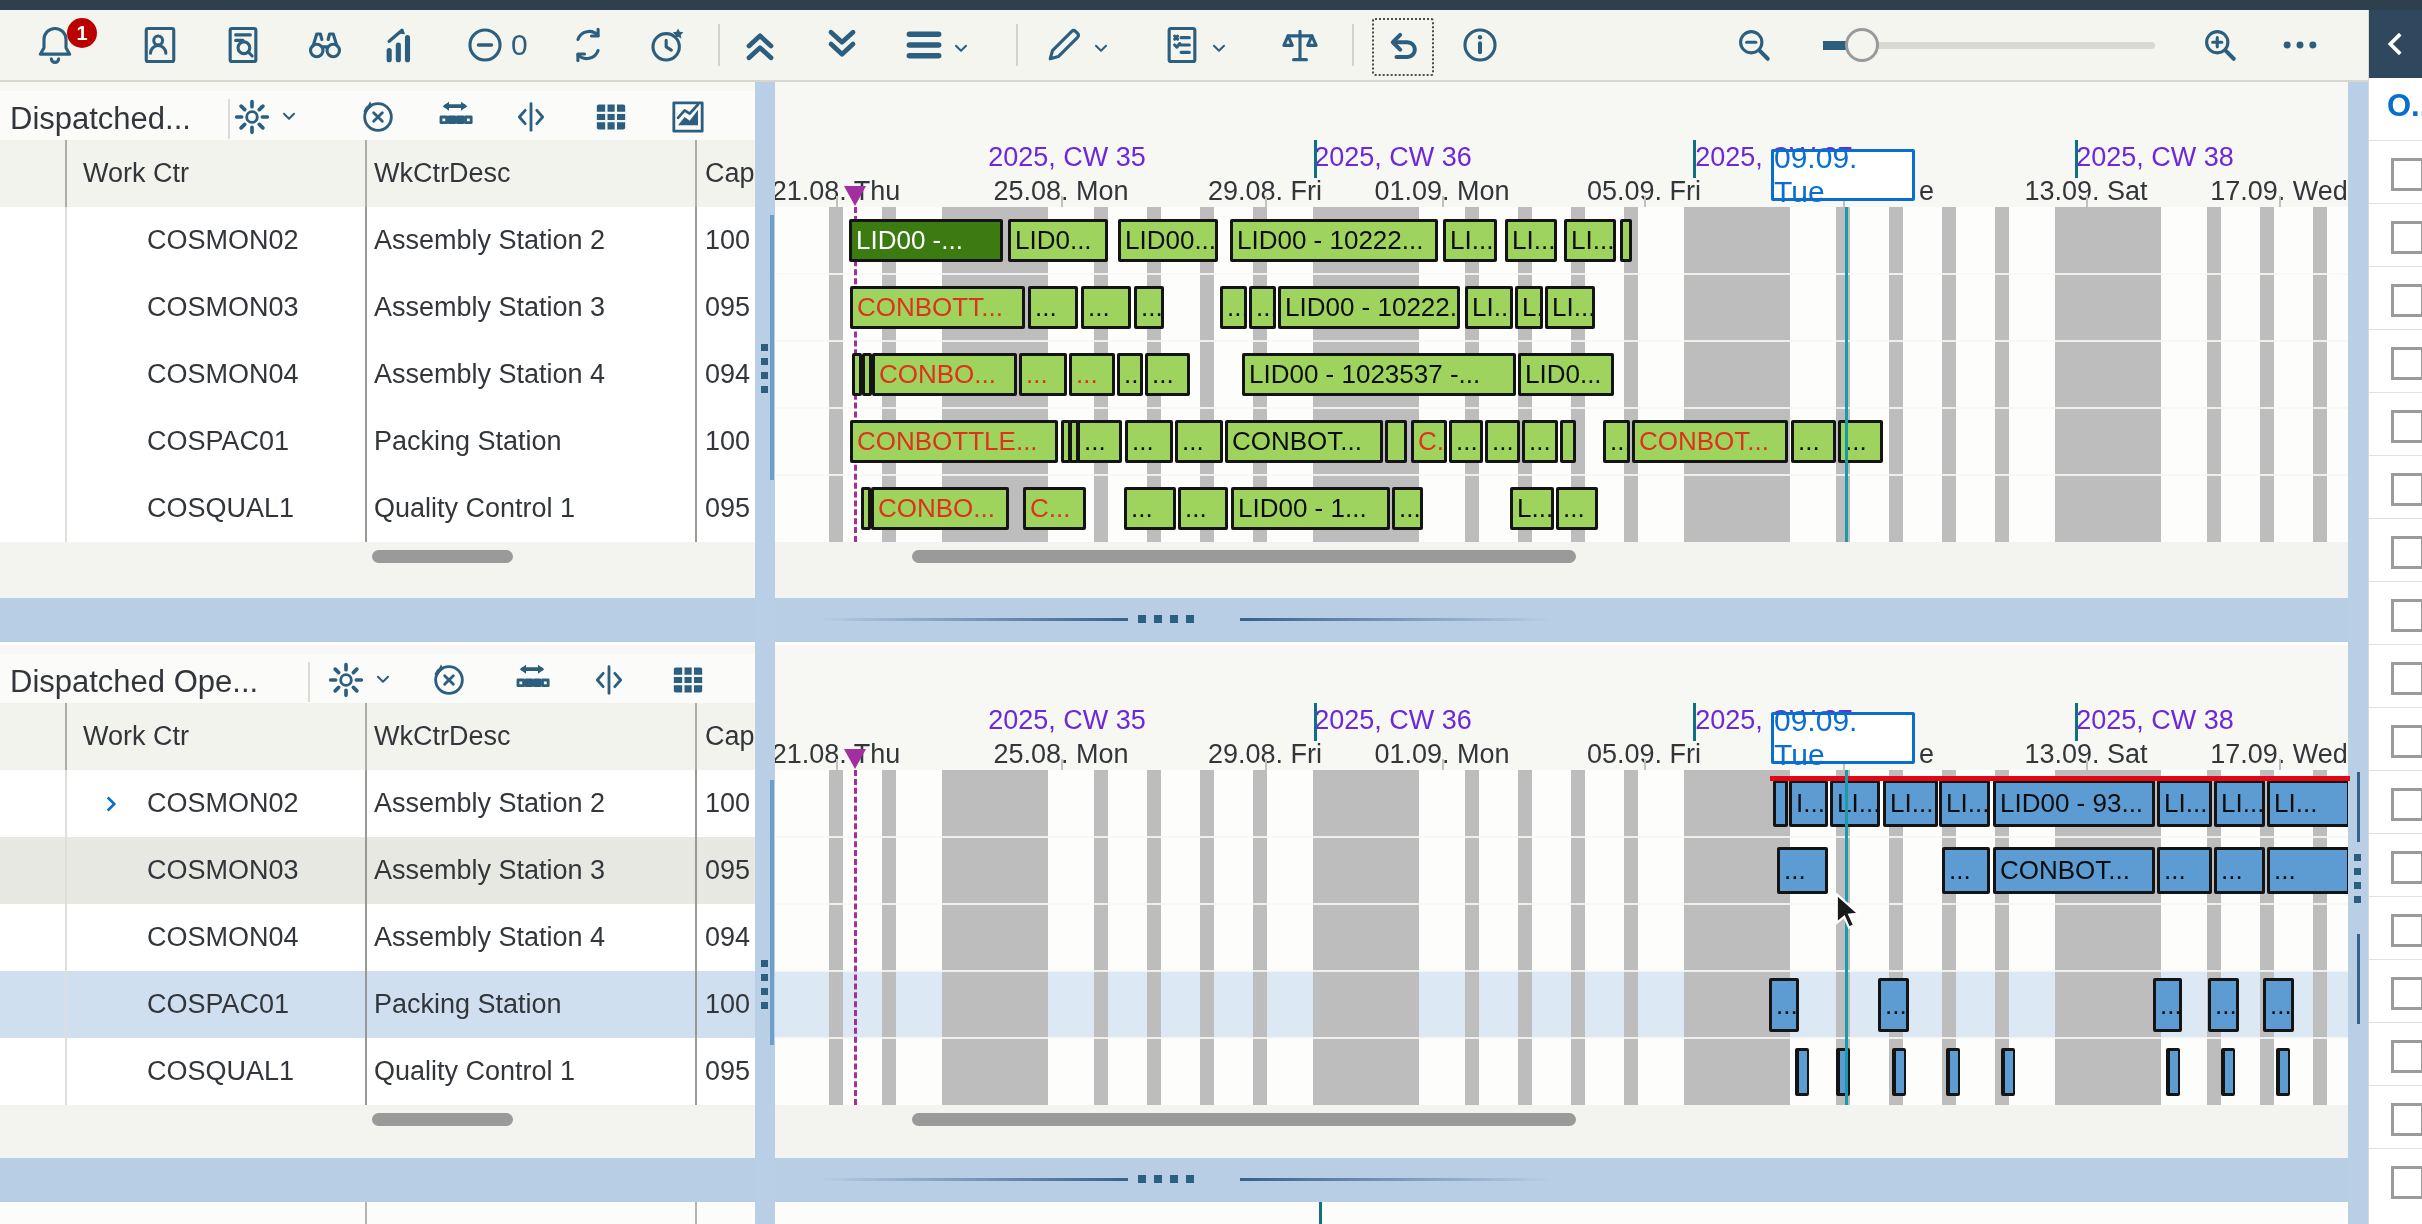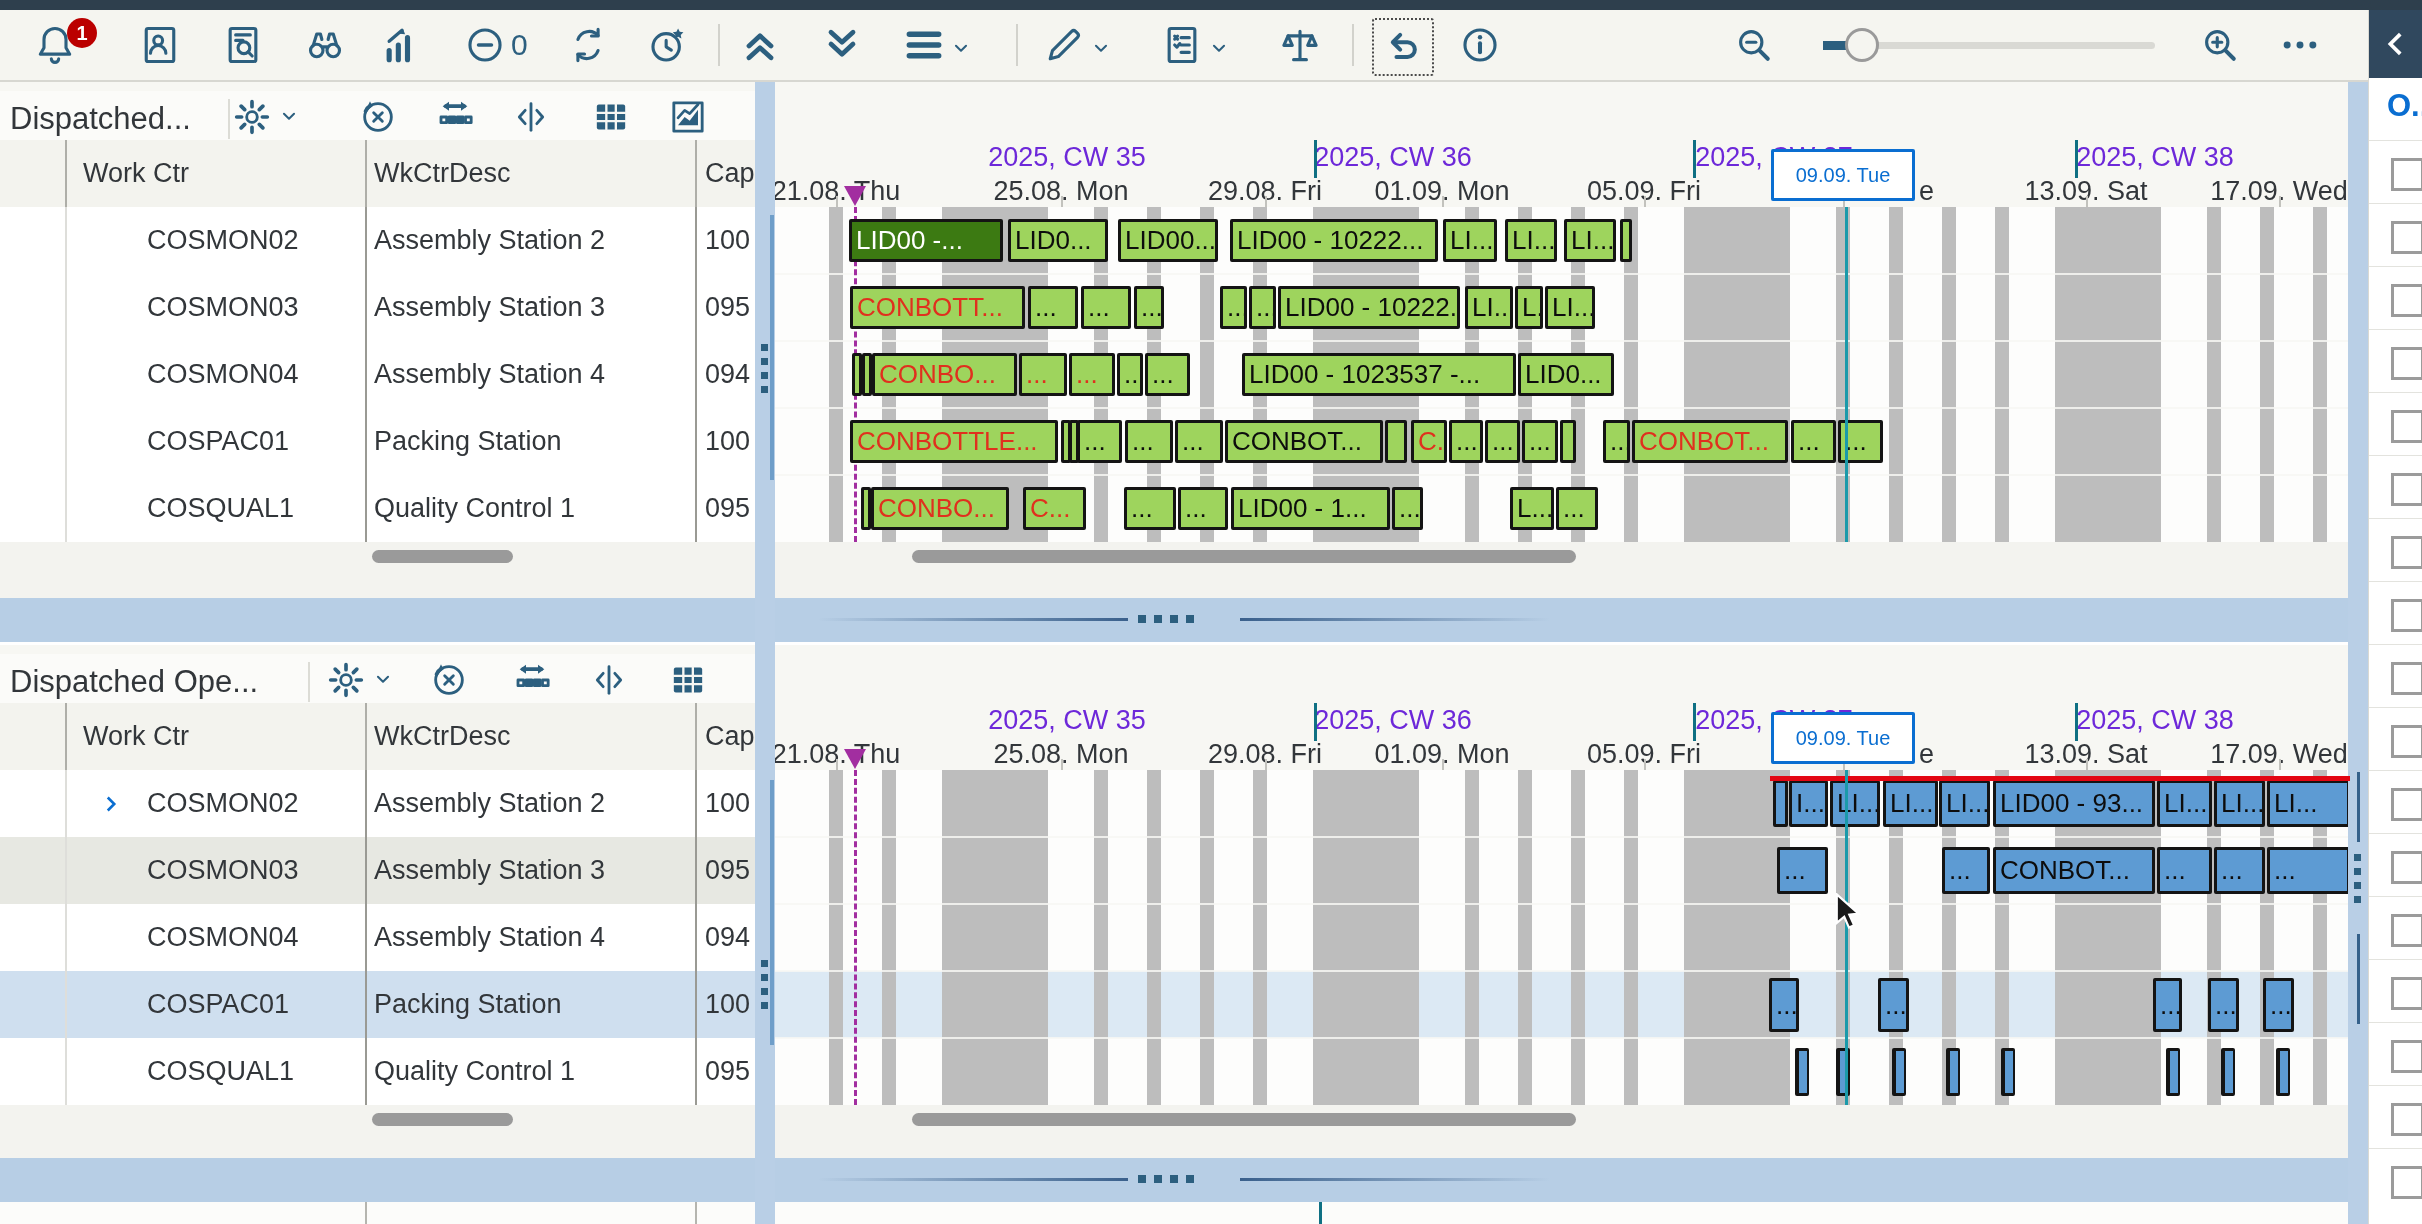--- a/index.html
+++ b/index.html
@@ -43,21 +43,21 @@
   .banddots{position:absolute;display:flex;gap:8px;}
   .banddots i{width:8px;height:8px;background:#2c5f7f;display:block;}
   .bandline{position:absolute;height:3px;}
   #right-panel{position:absolute;left:2368px;top:10px;width:54px;height:1214px;background:#fff;border-left:1px solid #d9d9d3;}
   #rp-head{position:absolute;left:0;top:0;width:54px;height:68px;background:#30485e;color:#fff;display:flex;align-items:center;justify-content:center;}
   #rp-head svg{width:34px;height:34px;}
   #rp-title{position:absolute;left:18px;top:78px;width:40px;overflow:hidden;white-space:nowrap;font-size:31px;font-weight:bold;color:#0a6ed1;}
   .rp-row{position:absolute;left:0;width:54px;height:63px;border-top:1.5px solid #e3e3de;}
   .rp-check{position:absolute;left:22px;top:17px;width:27px;height:27px;border:3px solid #9b9b9b;background:#fff;}
   .datebox{position:absolute;box-sizing:border-box;background:#fff;border:3px solid #0a6ed1;border-radius:2px;
-           color:#0a6ed1;font-size:20px;display:flex;align-items:center;justify-content:center;z-index:6;}
+           color:#0a6ed1;font-size:30px;display:flex;align-items:center;justify-content:center;z-index:6;}
   .focusbox{position:absolute;border:2px dotted #4a4a4a;border-radius:3px;}
 </style>
 </head>
 <body>
 
 <div id="app">
   <div id="top-edge"></div>
   <div id="toolbar">
       <div class="tbicon" style="left: 33px;"><svg viewBox="0 0 24 24" fill="none" stroke="currentColor" stroke-width="1.7" stroke-linecap="round" stroke-linejoin="round">
           <path d="M12 3a6 6 0 0 0-6 6v4.5L4 17h16l-2-3.5V9a6 6 0 0 0-6-6z"></path>

